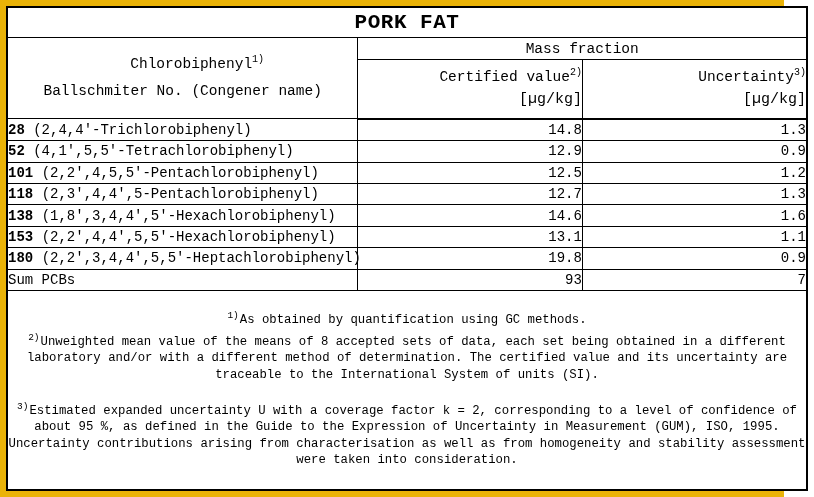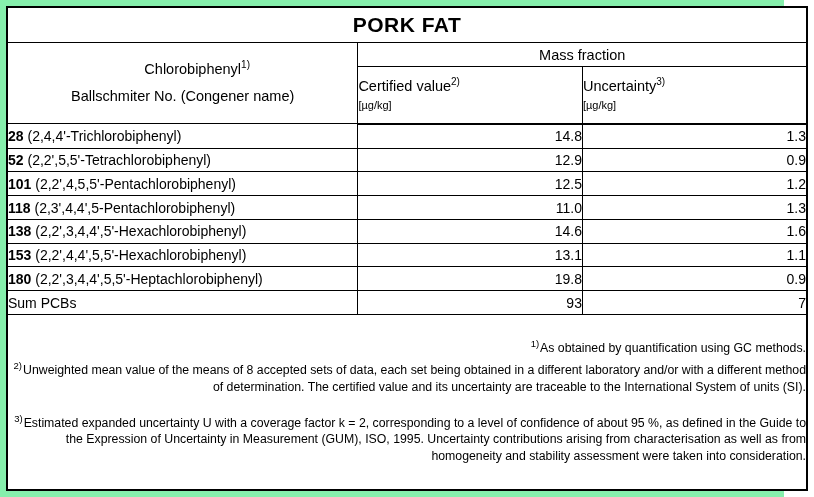--- a/index.html
+++ b/index.html
@@ -11,22 +11,23 @@
     width: 814px;
     height: 497px;
     font-family: "Liberation Sans", sans-serif;
     color: #000000;
   }
   .page {
     position: relative;
     width: 784px;
     height: 497px;
     box-sizing: border-box;
-    background: #86efac;
+    background: #eab308;
     padding: 6px;
+    font-family: Liberation Mono, monospace;
   }
   .cert-table {
     width: 802px;
     height: 485px;
     box-sizing: border-box;
     border: 2px solid #000;
     border-collapse: collapse;
     background: #fff;
     table-layout: fixed;
   }
@@ -58,26 +59,26 @@
     line-height: 1.9;
   }
   .hdr-left .l1 { display: block; padding-left: 29px; }
   .hdr-left .l2 { display: block; }
   .sup {
     font-size: 10px;
     vertical-align: super;
     line-height: 0;
   }
   .hdr-sub {
-    text-align: left;
+    text-align: right;
     font-size: 14.5px;
     padding: 4px 4px 6px 4px;
     line-height: 1.55;
   }
-  .hdr-sub .unit { display: block; font-size: 11px; }
+  .hdr-sub .unit { display: block; font-size: 15px; }
   .thick-bottom { border-bottom: 2px solid #000 !important; }
   
   .cell-name {
     font-size: 14px;
     padding: 3px 0 3px 7px;
     white-space: nowrap;
   }
   .cell-name b { font-weight: bold; }
   .cell-val {
     font-size: 14px;
@@ -86,21 +87,21 @@
   }
   
   .notes-cell {
     padding: 5px 7px 6px 7px;
     border-top: 2px solid #000;
   }
   .note {
     font-size: 12.3px;
     line-height: 1.33;
     margin: 0 0 6px 0;
-    text-align: right;
+    text-align: center;
   }
   .note:last-child { margin-bottom: 0; margin-top: 20px; }
   .note .mark {
     font-size: 9.5px;
     vertical-align: super;
     line-height: 0;
     margin-right: 1px;
   }
 </style>
 </head>
@@ -134,36 +135,36 @@
           <span class="unit">[µg/kg]</span>
         </td>
       </tr>
 
       <tr>
         <td class="cell-name"><b>28</b> <span>(2,4,4'-Trichlorobiphenyl)</span></td>
         <td class="cell-val">14.8</td>
         <td class="cell-val">1.3</td>
       </tr>
       <tr>
-        <td class="cell-name"><b>52</b> <span>(2,2',5,5'-Tetrachlorobiphenyl)</span></td>
+        <td class="cell-name"><b>52</b> <span>(4,1',5,5'-Tetrachlorobiphenyl)</span></td>
         <td class="cell-val">12.9</td>
         <td class="cell-val">0.9</td>
       </tr>
       <tr>
         <td class="cell-name"><b>101</b> <span>(2,2',4,5,5'-Pentachlorobiphenyl)</span></td>
         <td class="cell-val">12.5</td>
         <td class="cell-val">1.2</td>
       </tr>
       <tr>
         <td class="cell-name"><b>118</b> <span>(2,3',4,4',5-Pentachlorobiphenyl)</span></td>
-        <td class="cell-val">11.0</td>
+        <td class="cell-val">12.7</td>
         <td class="cell-val">1.3</td>
       </tr>
       <tr>
-        <td class="cell-name"><b>138</b> <span>(2,2',3,4,4',5'-Hexachlorobiphenyl)</span></td>
+        <td class="cell-name"><b>138</b> <span>(1,8',3,4,4',5'-Hexachlorobiphenyl)</span></td>
         <td class="cell-val">14.6</td>
         <td class="cell-val">1.6</td>
       </tr>
       <tr>
         <td class="cell-name"><b>153</b> <span>(2,2',4,4',5,5'-Hexachlorobiphenyl)</span></td>
         <td class="cell-val">13.1</td>
         <td class="cell-val">1.1</td>
       </tr>
       <tr>
         <td class="cell-name"><b>180</b> <span>(2,2',3,4,4',5,5'-Heptachlorobiphenyl)</span></td>

